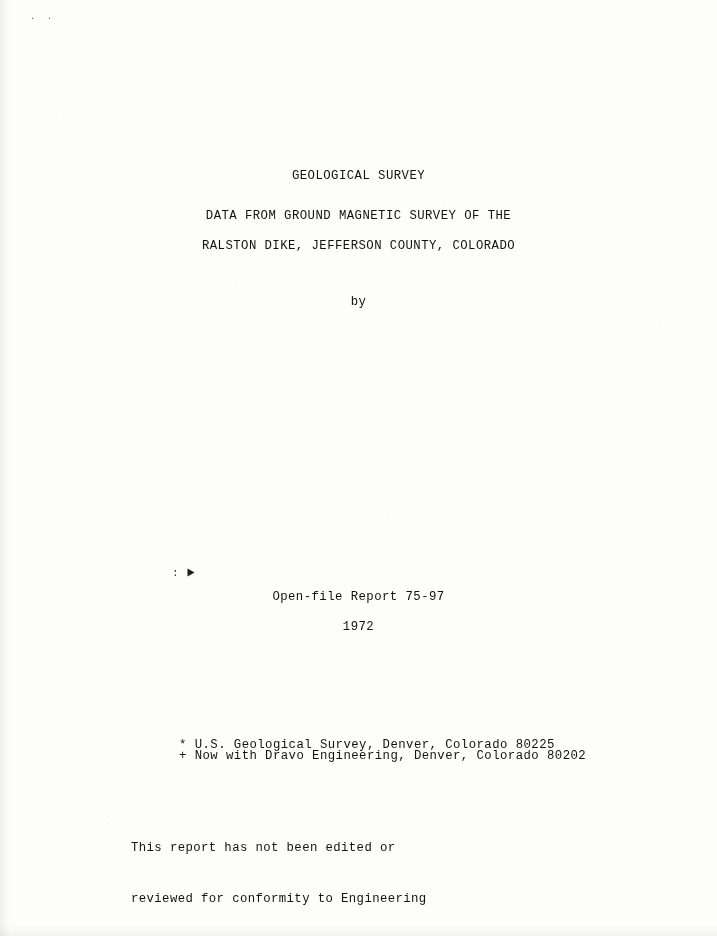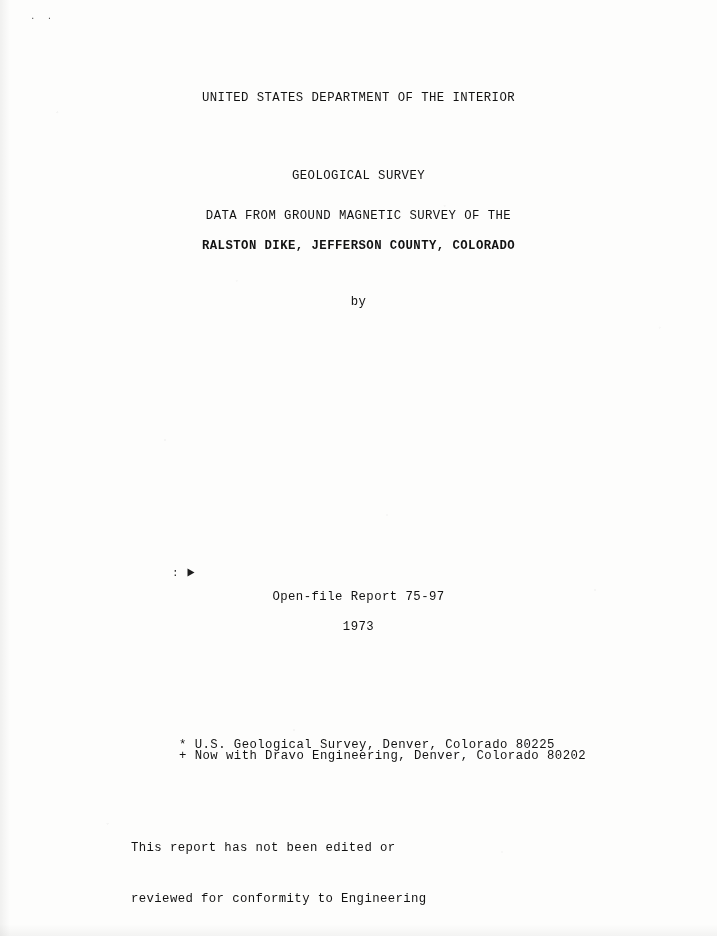--- a/index.html
+++ b/index.html
@@ -102,34 +102,33 @@
 </head>
 <body>
 
 <div id="page">
 
   <div class="edge-shade-left"></div>
   <div class="edge-shade-bottom"></div>
 
   <div class="corner-fleck">. .</div>
 
-  <div class="doc-line centered" style="top:90px;">UNITED STATES DEPARTMENT OF THE INTERIOR</div>
   <div class="doc-line centered" style="top:120px;margin-top:48px;">GEOLOGICAL SURVEY</div>
 
   <div class="doc-line centered" style="top:208px;">DATA FROM GROUND MAGNETIC SURVEY OF THE</div>
-  <div class="doc-line centered" style="top:238px;font-weight:bold;">RALSTON DIKE, JEFFERSON COUNTY, COLORADO</div>
+  <div class="doc-line centered" style="top:238px;">RALSTON DIKE, JEFFERSON COUNTY, COLORADO</div>
 
   <div class="doc-line centered" style="top:294px;">by</div>
 
 
   <div class="mark-dots">:</div>
   <div class="mark-tri"></div>
 
   <div class="doc-line centered" style="top:589px;">Open-file Report 75-97</div>
-  <div class="doc-line centered" style="top:619px;">1973</div>
+  <div class="doc-line centered" style="top:619px;">1972</div>
 
   <div class="doc-line" style="left:179px; top:719px;margin-top:18px;">* U.S. Geological Survey, Denver, Colorado 80225</div>
   <div class="doc-line" style="left:179px; top:748px;">+ Now with Dravo Engineering, Denver, Colorado 80202</div>
 
   <div class="note-block">
     <div>This report has not been edited or</div>
     <div>reviewed for conformity to Engineering</div>
     
   </div>
 

